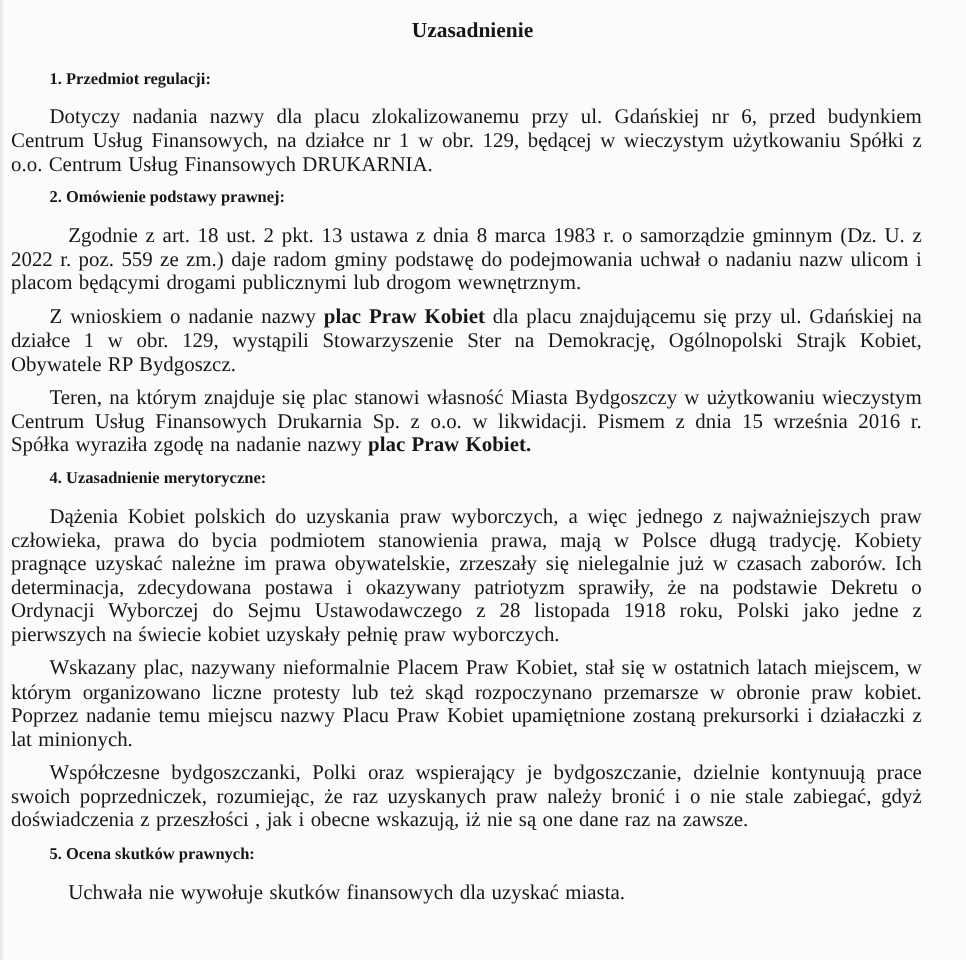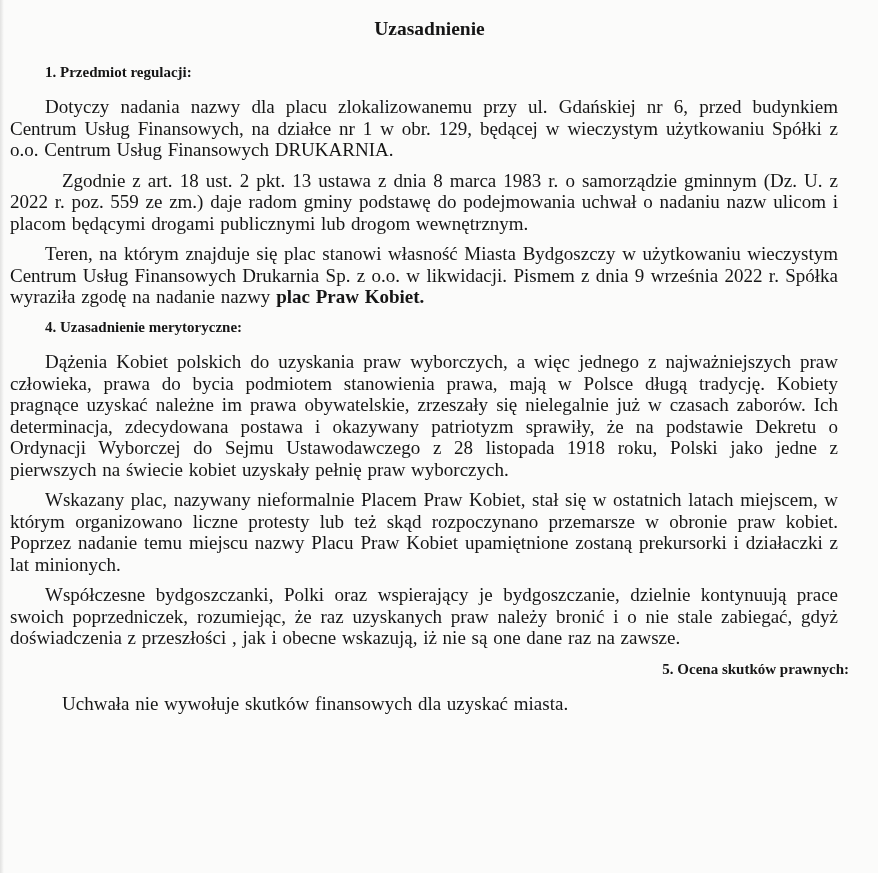--- a/index.html
+++ b/index.html
@@ -36,38 +36,40 @@
     margin:0 0 13px 0;
     text-indent:35px;
   }
   .para{
     margin:0 11px 9px 0;
     text-align:justify;
     text-indent:35px;
     word-spacing:1px;
   }
   .para.indent-large{ text-indent:52px; }
-  .section:last-child .heading{ margin-top:10px;text-align:right; }
+  .section:last-child .heading{ margin-top:10px; }
   .run-bold{ font-weight:bold; }
 </style>
 </head>
 <body>
 
 <div class="page">
   <div class="doc-title">Uzasadnienie</div>
   <div id="doc-body">
       <div class="section">
         <div class="heading">1. Przedmiot regulacji:</div>
         <p class="para"><span class="run">Dotyczy nadania nazwy dla placu zlokalizowanemu przy ul. Gdańskiej nr 6, przed budynkiem Centrum Usług Finansowych, na działce nr 1 w obr. 129, będącej w wieczystym użytkowaniu Spółki z o.o. Centrum Usług Finansowych DRUKARNIA.</span></p>
       </div>
       <div class="section">
+        <div class="heading">2. Omówienie podstawy prawnej:</div>
         <p class="para indent-large"><span class="run">Zgodnie z art. 18 ust. 2 pkt. 13 ustawa z dnia 8 marca 1983 r. o samorządzie gminnym (Dz. U. z 2022 r. poz. 559 ze zm.) daje radom gminy podstawę do podejmowania uchwał o nadaniu nazw ulicom i placom będącymi drogami publicznymi lub drogom wewnętrznym.</span></p>
       </div>
       <div class="section">
-        <p class="para"><span class="run">Teren, na którym znajduje się plac stanowi własność Miasta Bydgoszczy w użytkowaniu wieczystym Centrum Usług Finansowych Drukarnia Sp. z o.o. w likwidacji. Pismem z dnia 9 września 2022 r. Spółka wyraziła zgodę na nadanie nazwy </span><span class="run-bold">plac Praw Kobiet.</span></p>
+        <p class="para"><span class="run">Z wnioskiem o nadanie nazwy </span><span class="run-bold">plac Praw Kobiet</span><span class="run"> dla placu znajdującemu się przy ul. Gdańskiej na działce 1 w obr. 129, wystąpili Stowarzyszenie Ster na Demokrację, Ogólnopolski Strajk Kobiet, Obywatele RP Bydgoszcz.</span></p>
+        <p class="para"><span class="run">Teren, na którym znajduje się plac stanowi własność Miasta Bydgoszczy w użytkowaniu wieczystym Centrum Usług Finansowych Drukarnia Sp. z o.o. w likwidacji. Pismem z dnia 15 września 2016 r. Spółka wyraziła zgodę na nadanie nazwy </span><span class="run-bold">plac Praw Kobiet.</span></p>
       </div>
       <div class="section">
         <div class="heading">4. Uzasadnienie merytoryczne:</div>
         <p class="para"><span class="run">Dążenia Kobiet polskich do uzyskania praw wyborczych, a więc jednego z najważniejszych praw człowieka, prawa do bycia podmiotem stanowienia prawa, mają w Polsce długą tradycję. Kobiety pragnące uzyskać należne im prawa obywatelskie, zrzeszały się nielegalnie już w czasach zaborów. Ich determinacja, zdecydowana postawa i okazywany patriotyzm sprawiły, że na podstawie Dekretu o Ordynacji Wyborczej do Sejmu Ustawodawczego z 28 listopada 1918 roku, Polski jako jedne z pierwszych na świecie kobiet uzyskały pełnię praw wyborczych.</span></p>
         <p class="para"><span class="run">Wskazany plac, nazywany nieformalnie Placem Praw Kobiet, stał się w ostatnich latach miejscem, w którym organizowano liczne protesty lub też skąd rozpoczynano przemarsze w obronie praw kobiet. Poprzez nadanie temu miejscu nazwy Placu Praw Kobiet upamiętnione zostaną prekursorki i działaczki z lat minionych.</span></p>
         <p class="para"><span class="run">Współczesne bydgoszczanki, Polki oraz wspierający je bydgoszczanie, dzielnie kontynuują prace swoich poprzedniczek, rozumiejąc, że raz uzyskanych praw należy bronić i o nie stale zabiegać, gdyż doświadczenia z przeszłości , jak i obecne wskazują, iż nie są one dane raz na zawsze.</span></p>
       </div>
       <div class="section">
         <div class="heading">5. Ocena skutków prawnych:</div>
         <p class="para indent-large"><span class="run">Uchwała nie wywołuje skutków finansowych dla uzyskać miasta.</span></p>

